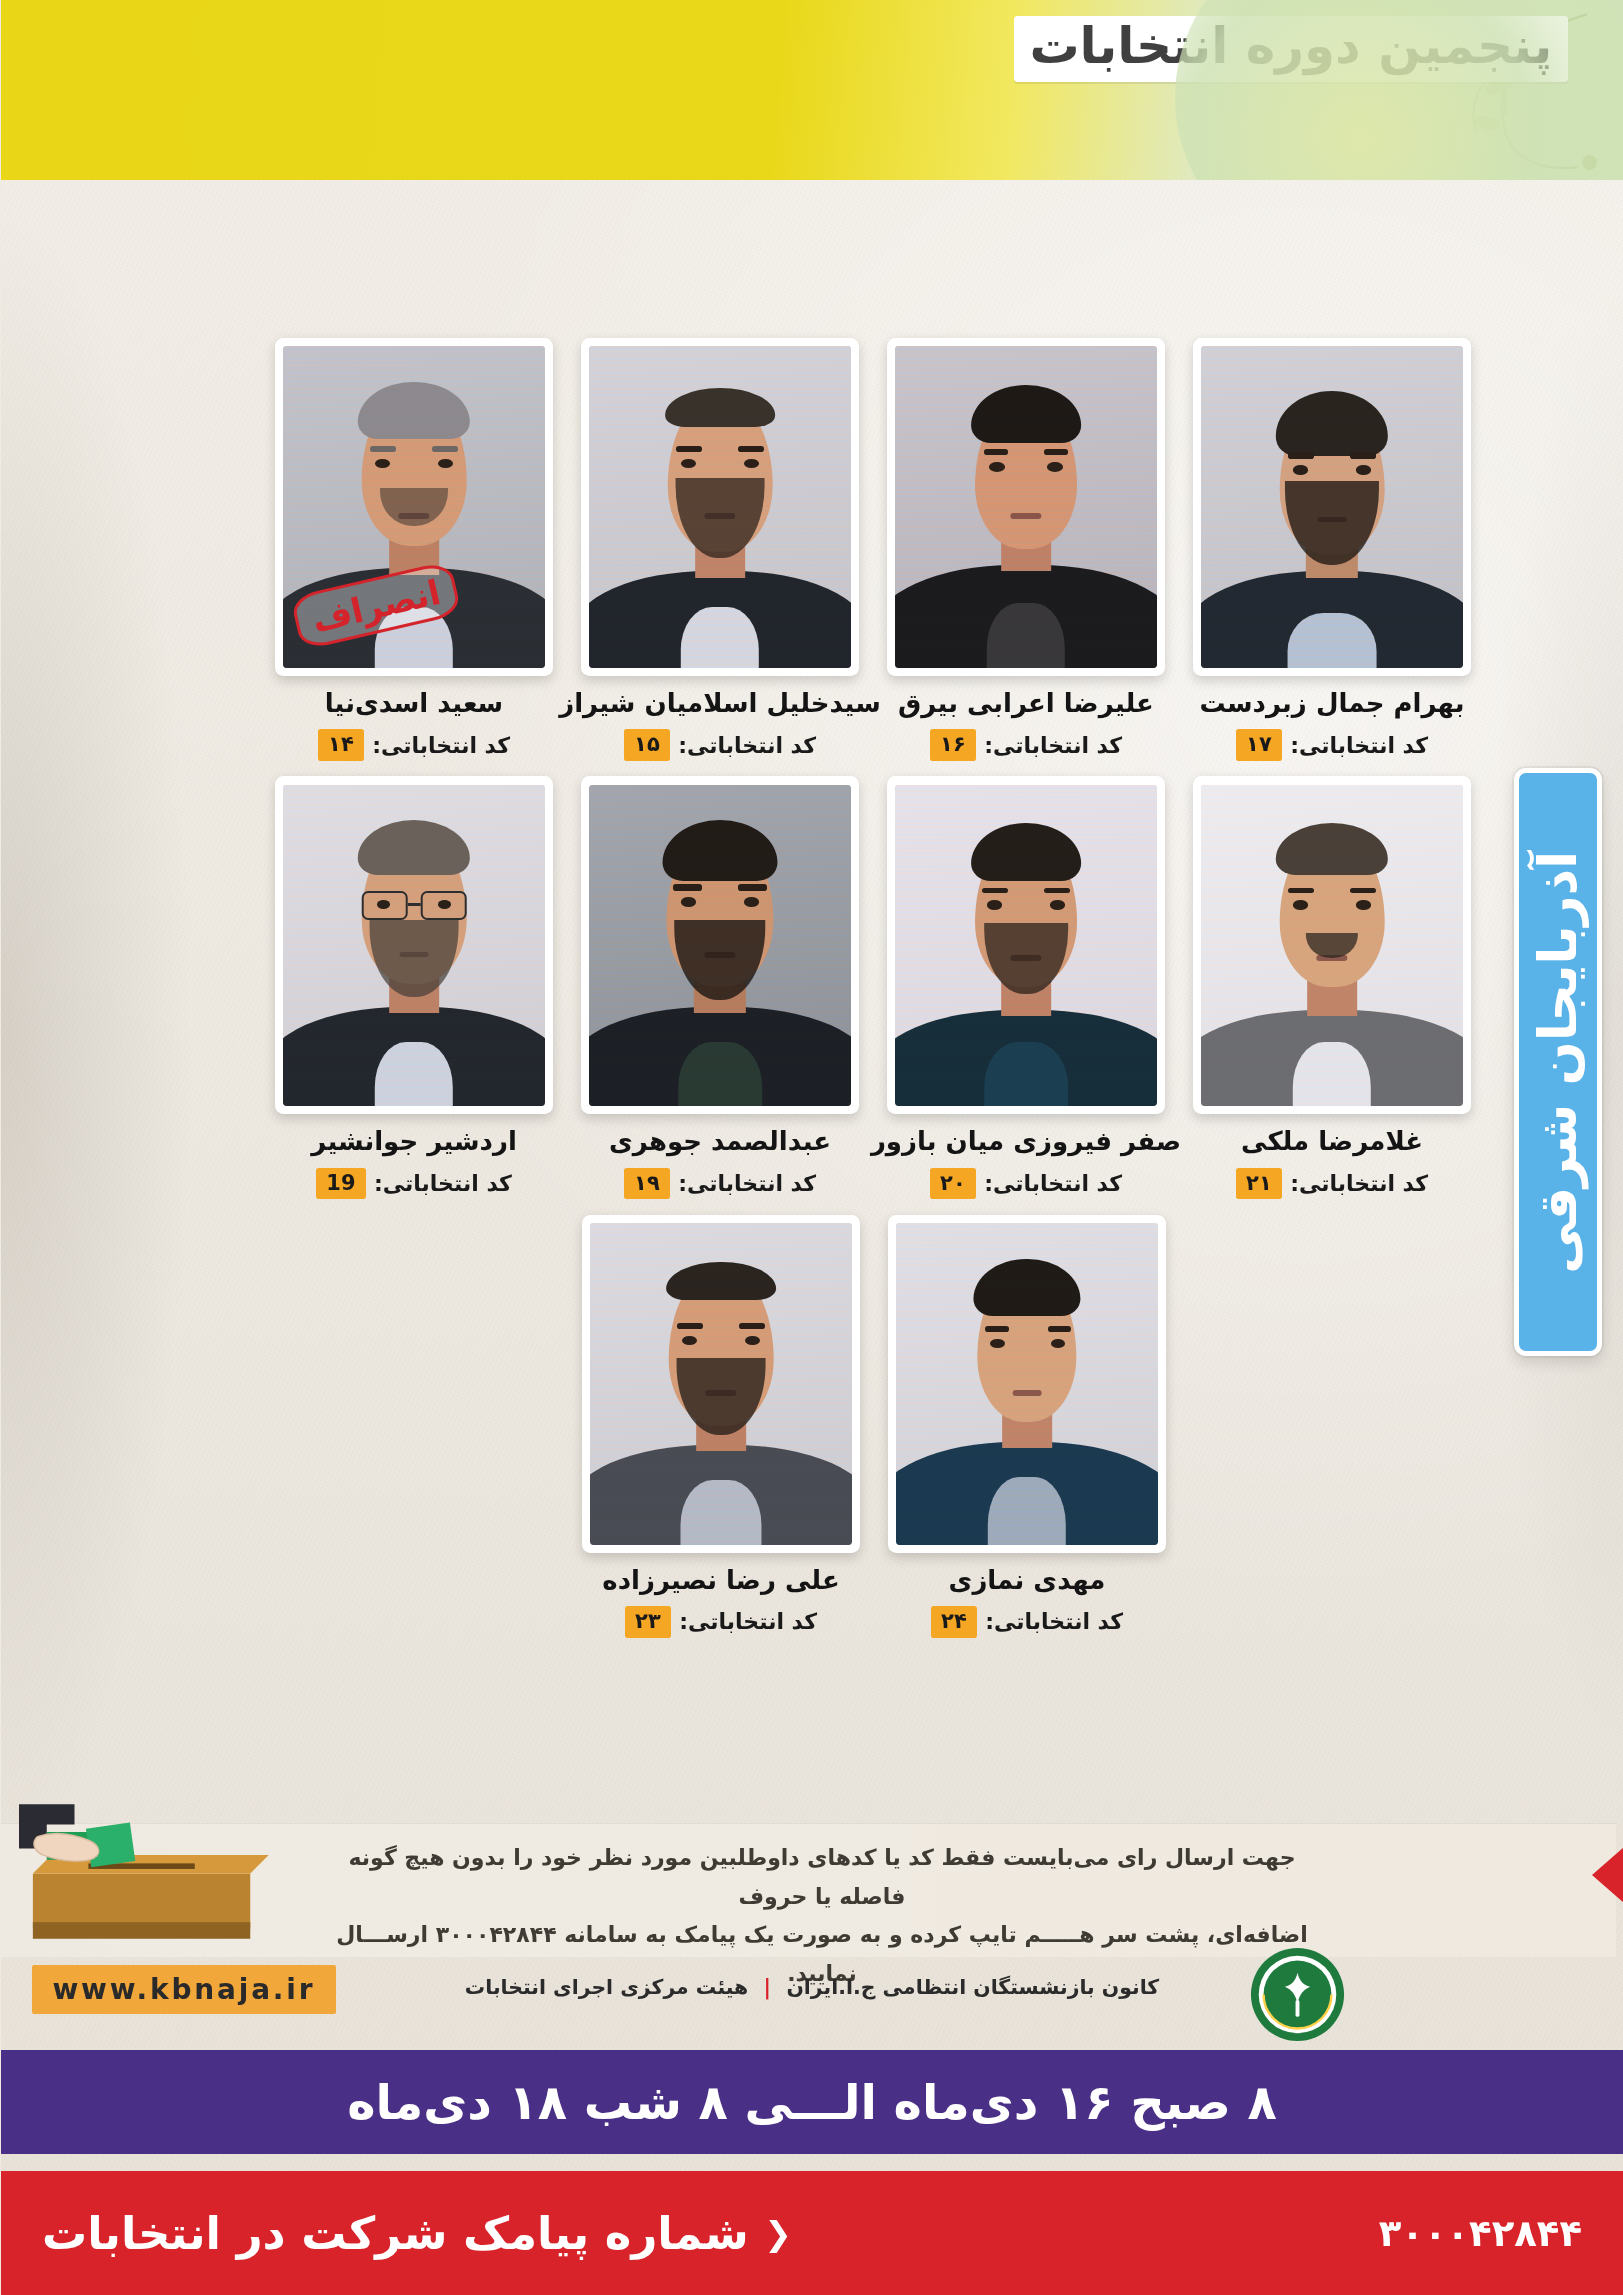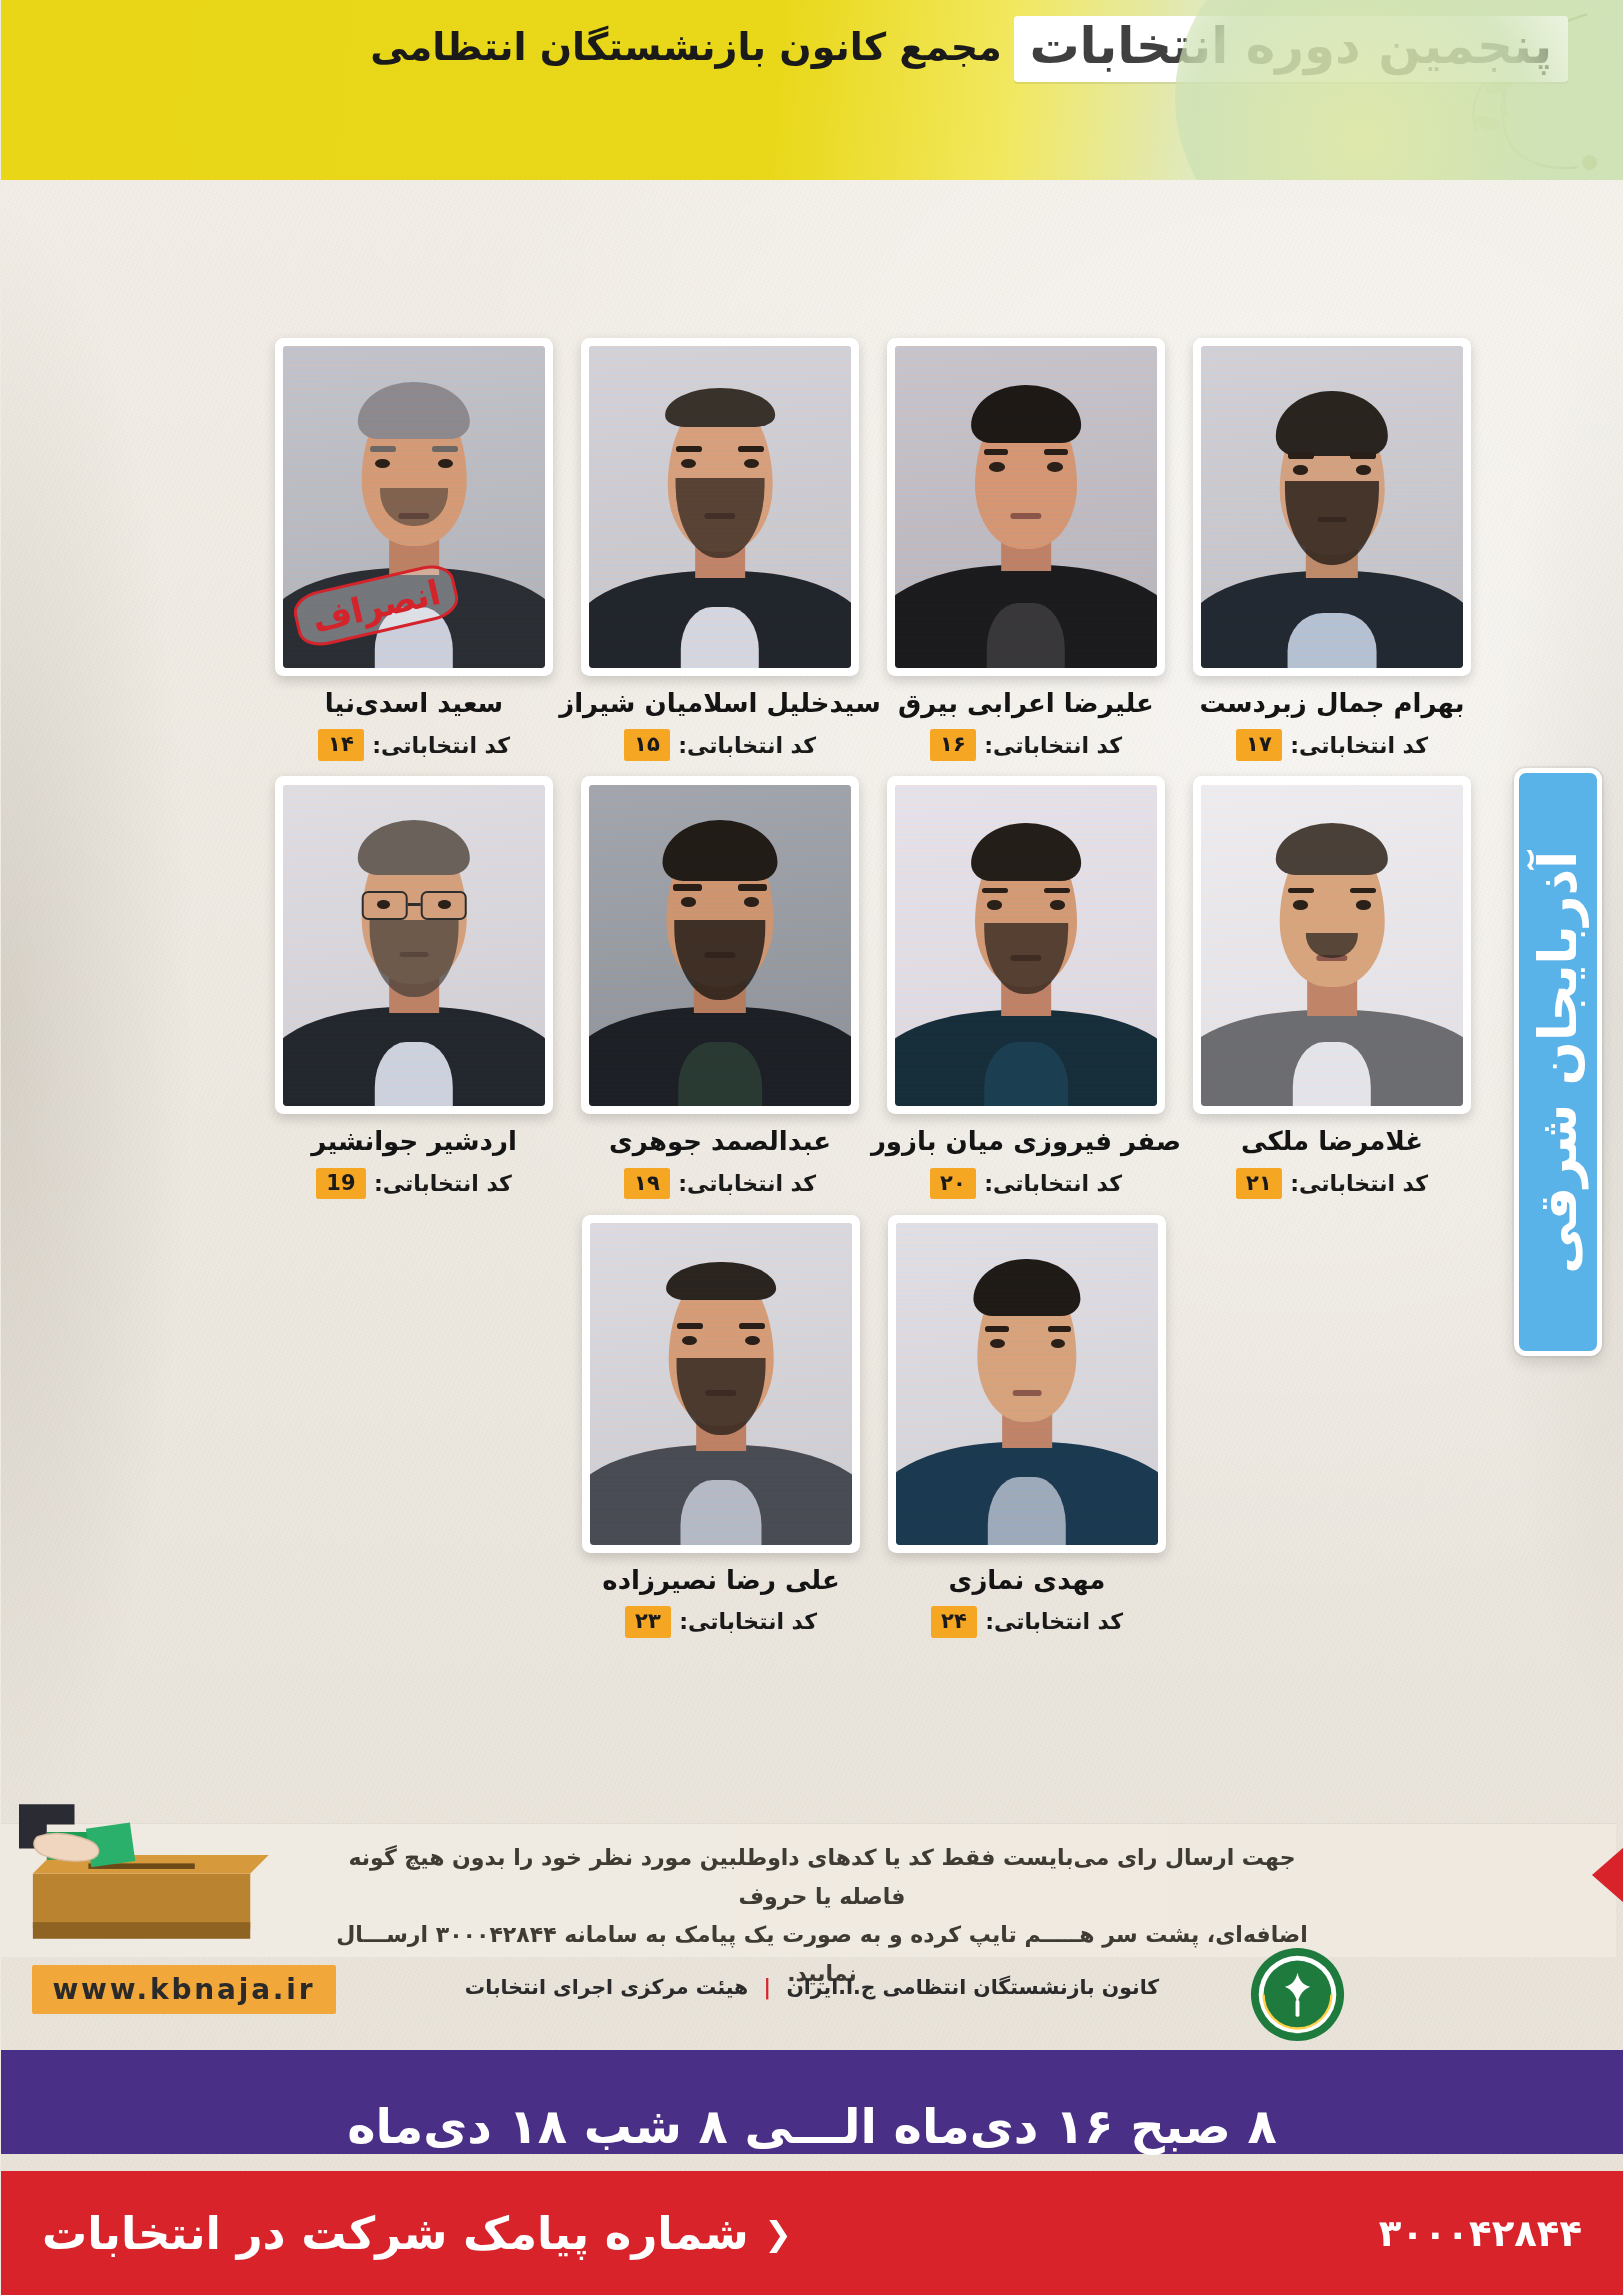--- a/index.html
+++ b/index.html
@@ -286,21 +286,21 @@
   .org-sep { color: #d8232a; padding: 0 8.3px; font-weight: bold; }
   .logo-emblem {
     position: absolute; right: 278px; top: -12px;
     width: 97px; height: 97px;
   }
 
   
   .time-band {
     position: absolute; left: 0; right: 0; top: 2050px; height: 104px;
     background: #4a2f86;
-    display: flex; align-items: flex-end; justify-content: center;
+    display: flex; align-items: center; justify-content: center;
   }
   .time-band .txt {
     color: #ffffff;
     font-size: 48px;
     font-weight: bold;
     white-space: nowrap;
     letter-spacing: 0.9px;
   }
 
   
@@ -337,21 +337,20 @@
       <g fill="#9aac55">
         <ellipse cx="705" cy="95" rx="34" ry="17" transform="rotate(-30 705 95)"></ellipse>
         <ellipse cx="650" cy="175" rx="30" ry="15" transform="rotate(-20 650 175)"></ellipse>
         <ellipse cx="625" cy="255" rx="28" ry="14" transform="rotate(15 625 255)"></ellipse>
         <circle cx="845" cy="340" r="16"></circle>
       </g>
     </svg>
     <div class="header-inner">
       <div class="title-row">
         <div class="title-main">پنجمین دوره انتخابات</div>
-        <div class="title-sub">مجمع کانون بازنشستگان انتظامی</div>
       </div>
     </div>
   </div>
 
   <div class="province-tab">
     <span>آذربایجان شرقی</span>
   </div>
 
   <div class="grid">
 

